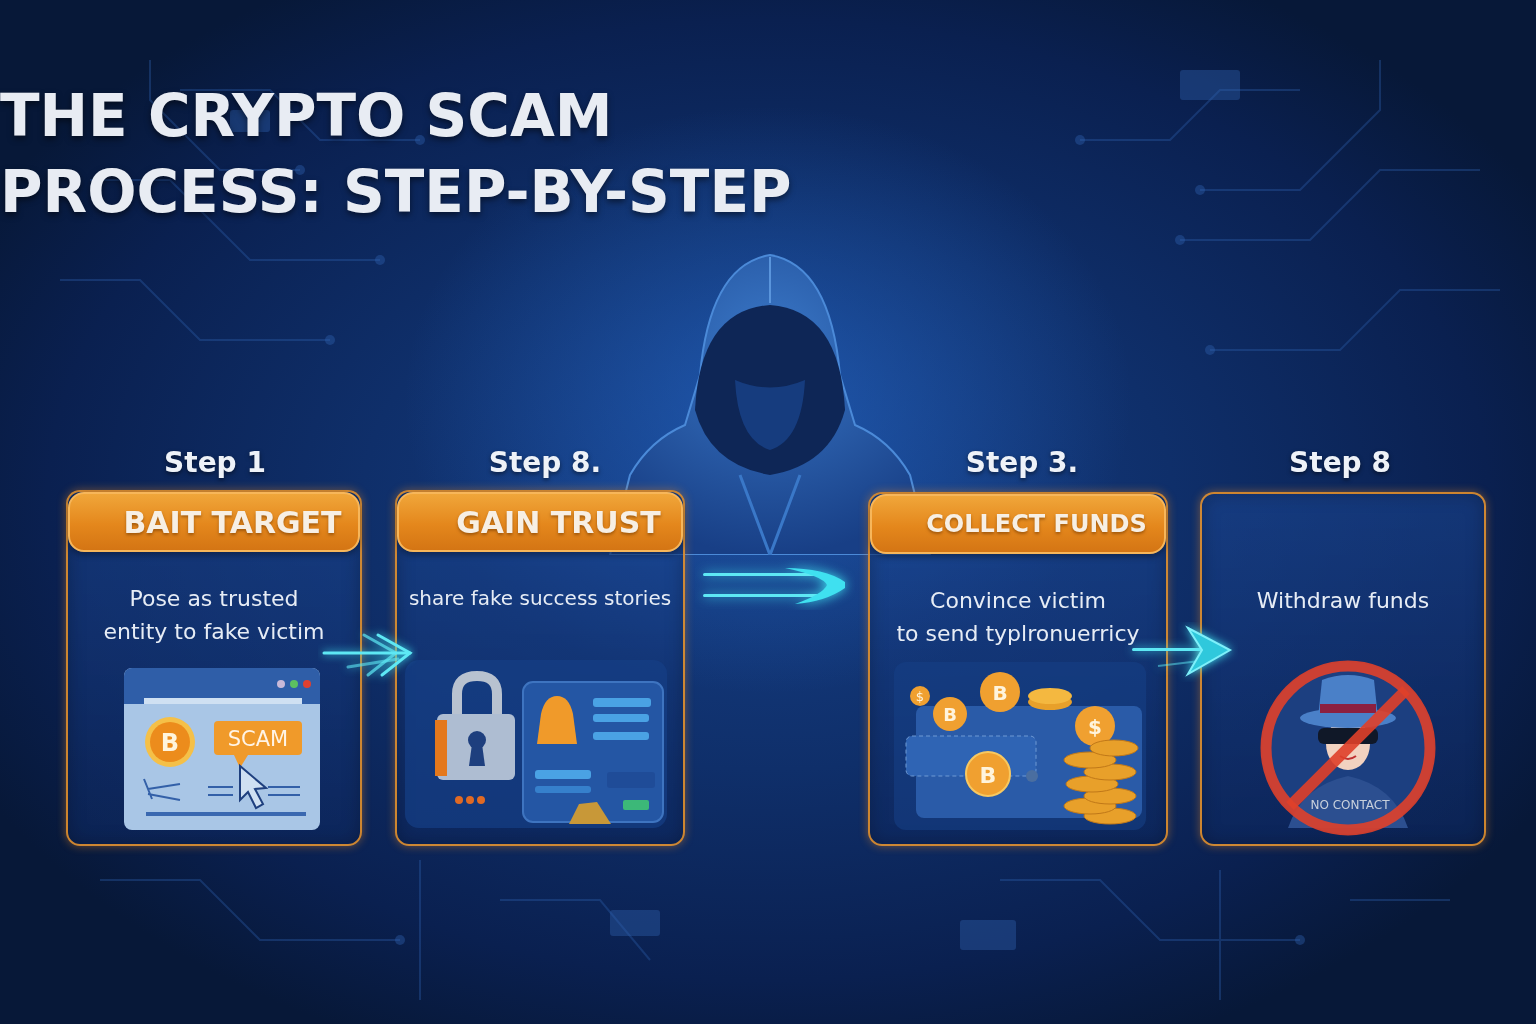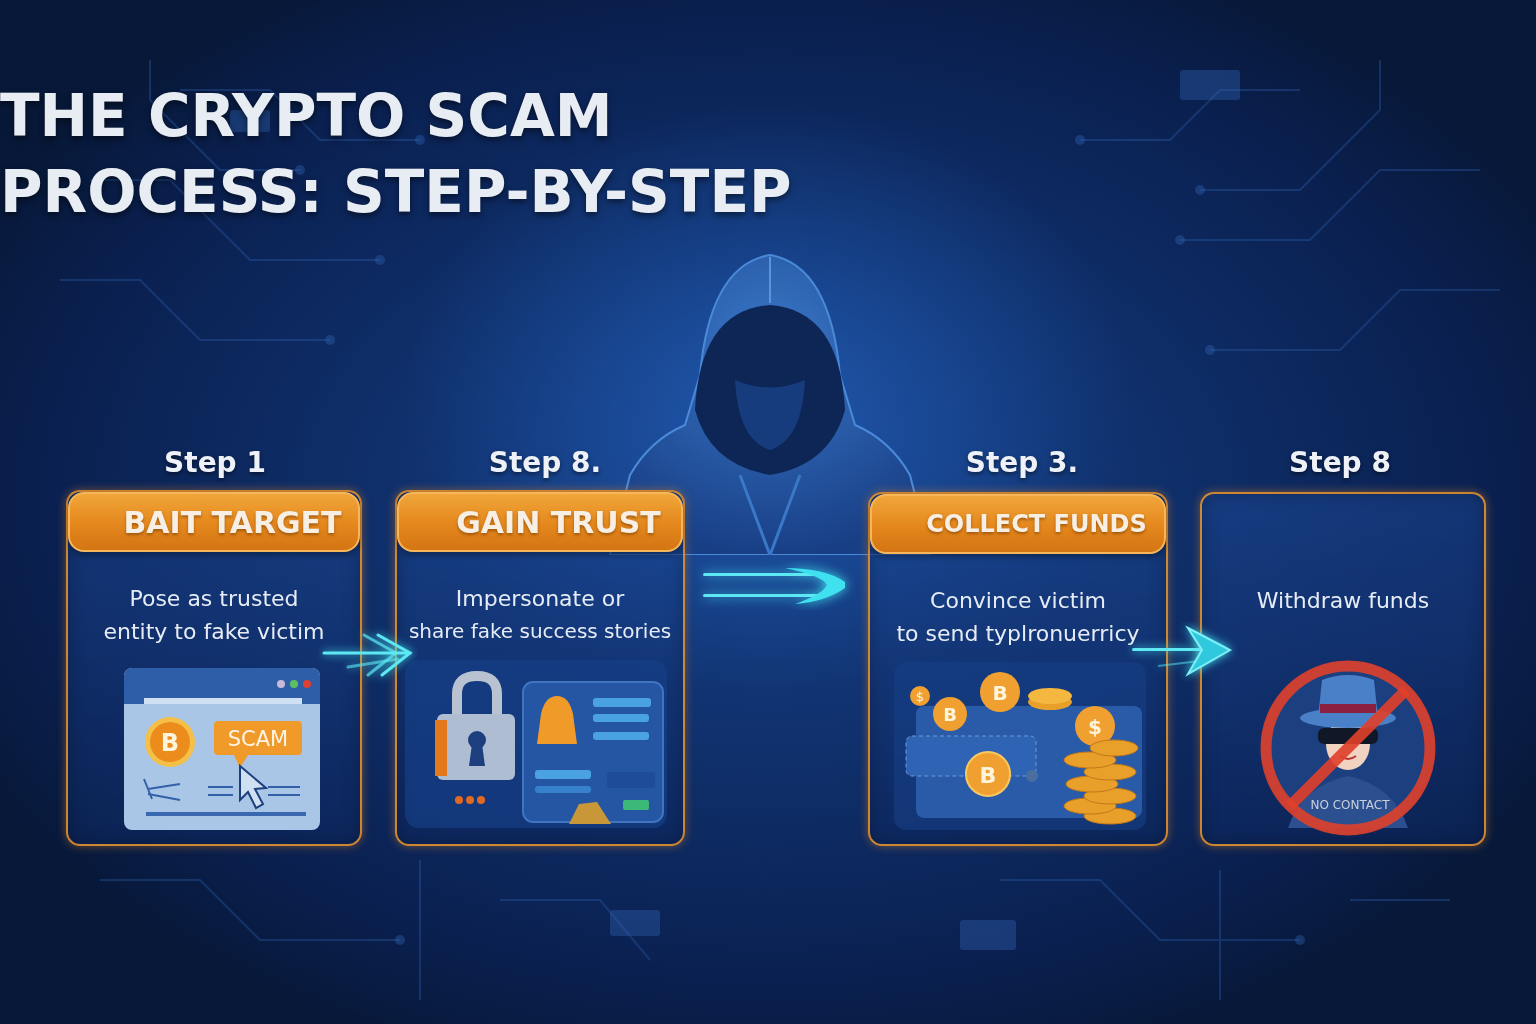--- a/index.html
+++ b/index.html
@@ -131,21 +131,20 @@
     <path d="M140 133 L165 133 M140 141 L165 141 M200 133 L232 133 M200 141 L232 141" stroke="#3360a8" stroke-width="2"></path>
     <path d="M76 125 L84 145 M80 135 L112 130 M80 140 L112 146" stroke="#3360a8" stroke-width="2"></path>
     <rect x="78" y="158" width="160" height="4" fill="#3a68b0"></rect>
   </svg>
 </div>
 
 <div class="step-label" style="left:440px;top:446px;width:210px;">Step 8.</div>
 <div class="card" style="left:395px;top:490px;width:290px;height:356px;">
   <div class="card-header">GAIN TRUST</div>
   <div class="card-desc">
-    <div>Impersonate or</div>
     <div style="font-size:20px;">share fake success stories</div>
   </div>
   <svg class="illus" viewBox="0 0 290 180">
     <rect x="8" y="6" width="262" height="168" rx="14" fill="#153f86" opacity="0.7"></rect>
     <path d="M60 62 L60 40 Q60 22 80 22 Q100 22 100 40 L100 62" fill="none" stroke="#b8c2d0" stroke-width="10"></path>
     <rect x="40" y="60" width="78" height="66" rx="6" fill="#aebdd2"></rect>
     <rect x="38" y="66" width="12" height="56" fill="#e4781c"></rect>
     <circle cx="80" cy="86" r="9" fill="#1e3f7e"></circle>
       <path d="M75 90 L85 90 L88 112 L72 112 Z" fill="#1e3f7e"></path>
     <circle cx="62" cy="146" r="4" fill="#e06a24"></circle>

